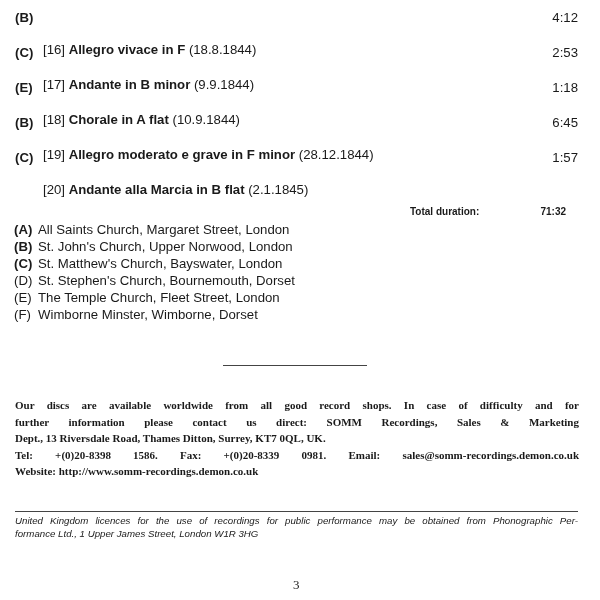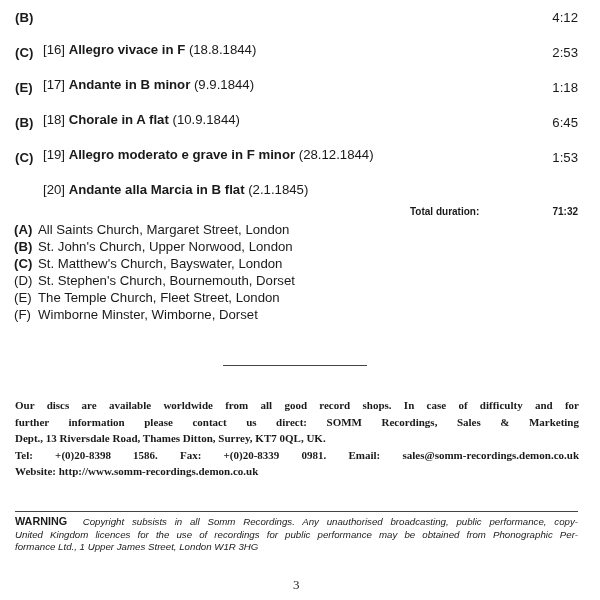--- a/index.html
+++ b/index.html
@@ -10,21 +10,21 @@
 
   .track { position: absolute; left: 15px; width: 563px; font-size: 13.2px; height: 18px; line-height: 18px; }
   .track .venue { position: absolute; left: 0; font-weight: bold; }
   .track .title { font-weight: bold; }
   .track .date { font-weight: normal; }
   .track .desc { position: absolute; left: 28px; white-space: nowrap; margin-top: 32px; }
   .track .dur { position: absolute; right: 0; margin-left: 37px; }
 
   .total { position: absolute; top: 203px; left: 358px; width: 220px; font-size: 10px; font-weight: bold; height: 18px; line-height: 18px; }
   .total .label { position: absolute; left: 52px; }
-  .total .value { position: absolute; right: 0; margin-left: 13px; }
+  .total .value { position: absolute; right: 12px; margin-left: 13px; }
 
   .venues { position: absolute; top: 221px; left: 14px; font-size: 13.2px; line-height: 17px; }
   .venues .row { position: relative; height: 17px; white-space: nowrap; }
   .venues .key { position: absolute; left: 0; }
   .venues .key b { font-weight: bold; }
   .venues .name { position: absolute; left: 24px; }
 
   .short-rule { position: absolute; top: 365px; left: 223px; width: 144px; height: 0; border-top: 1px solid #444; }
 
   .contact { position: absolute; top: 397px; left: 15px; width: 564px; font-size: 11px; line-height: 16.6px; font-weight: bold; }
@@ -60,21 +60,21 @@
   <span class="dur">1:18</span>
 </div>
 <div class="track sans" style="top:114px;">
   <span class="venue">(B)</span>
   <span class="desc"><span>[19]</span> <span class="title">Allegro moderato e grave in F minor</span> <span class="date">(28.12.1844)</span></span>
   <span class="dur">6:45</span>
 </div>
 <div class="track sans" style="top:149px;">
   <span class="venue">(C)</span>
   <span class="desc"><span>[20]</span> <span class="title">Andante alla Marcia in B flat</span> <span class="date">(2.1.1845)</span></span>
-  <span class="dur">1:53</span>
+  <span class="dur">1:57</span>
 </div>
 
 <div class="total sans">
   <span class="label">Total duration:</span>
   <span class="value">71:32</span>
 </div>
 
 <div class="venues sans">
   <div class="row">
     <span class="key"><b>(A)</b></span>
@@ -108,18 +108,17 @@
   <div class="line justify">Our discs are available worldwide  from all good record shops.  In case of difficulty and for</div>
   <div class="line justify">further information please contact us direct: SOMM Recordings, Sales &amp; Marketing</div>
   <div class="line">Dept., 13 Riversdale Road, Thames Ditton, Surrey, KT7 0QL, UK.</div>
   <div class="line justify">Tel: +(0)20-8398 1586.  Fax: +(0)20-8339 0981.   Email:  sales@somm-recordings.demon.co.uk</div>
   <div class="line">Website:  http://www.somm-recordings.demon.co.uk</div>
 </div>
 
 <div class="long-rule"></div>
 
 <div class="warning sans">
-  <div class="line justify"><span class="head">WARNING</span>&nbsp;&nbsp;<span class="body">Copyright subsists in all Somm Recordings. Any unauthorised broadcasting, public performance, copy-</span></div>
   <div class="line justify body">United Kingdom licences for the use of recordings for public performance may be obtained from Phonographic Per-</div>
   <div class="line body">formance Ltd., 1 Upper James Street, London W1R 3HG</div>
 </div>
 
 <div class="page-number serif">3</div>
 
 </body></html>

